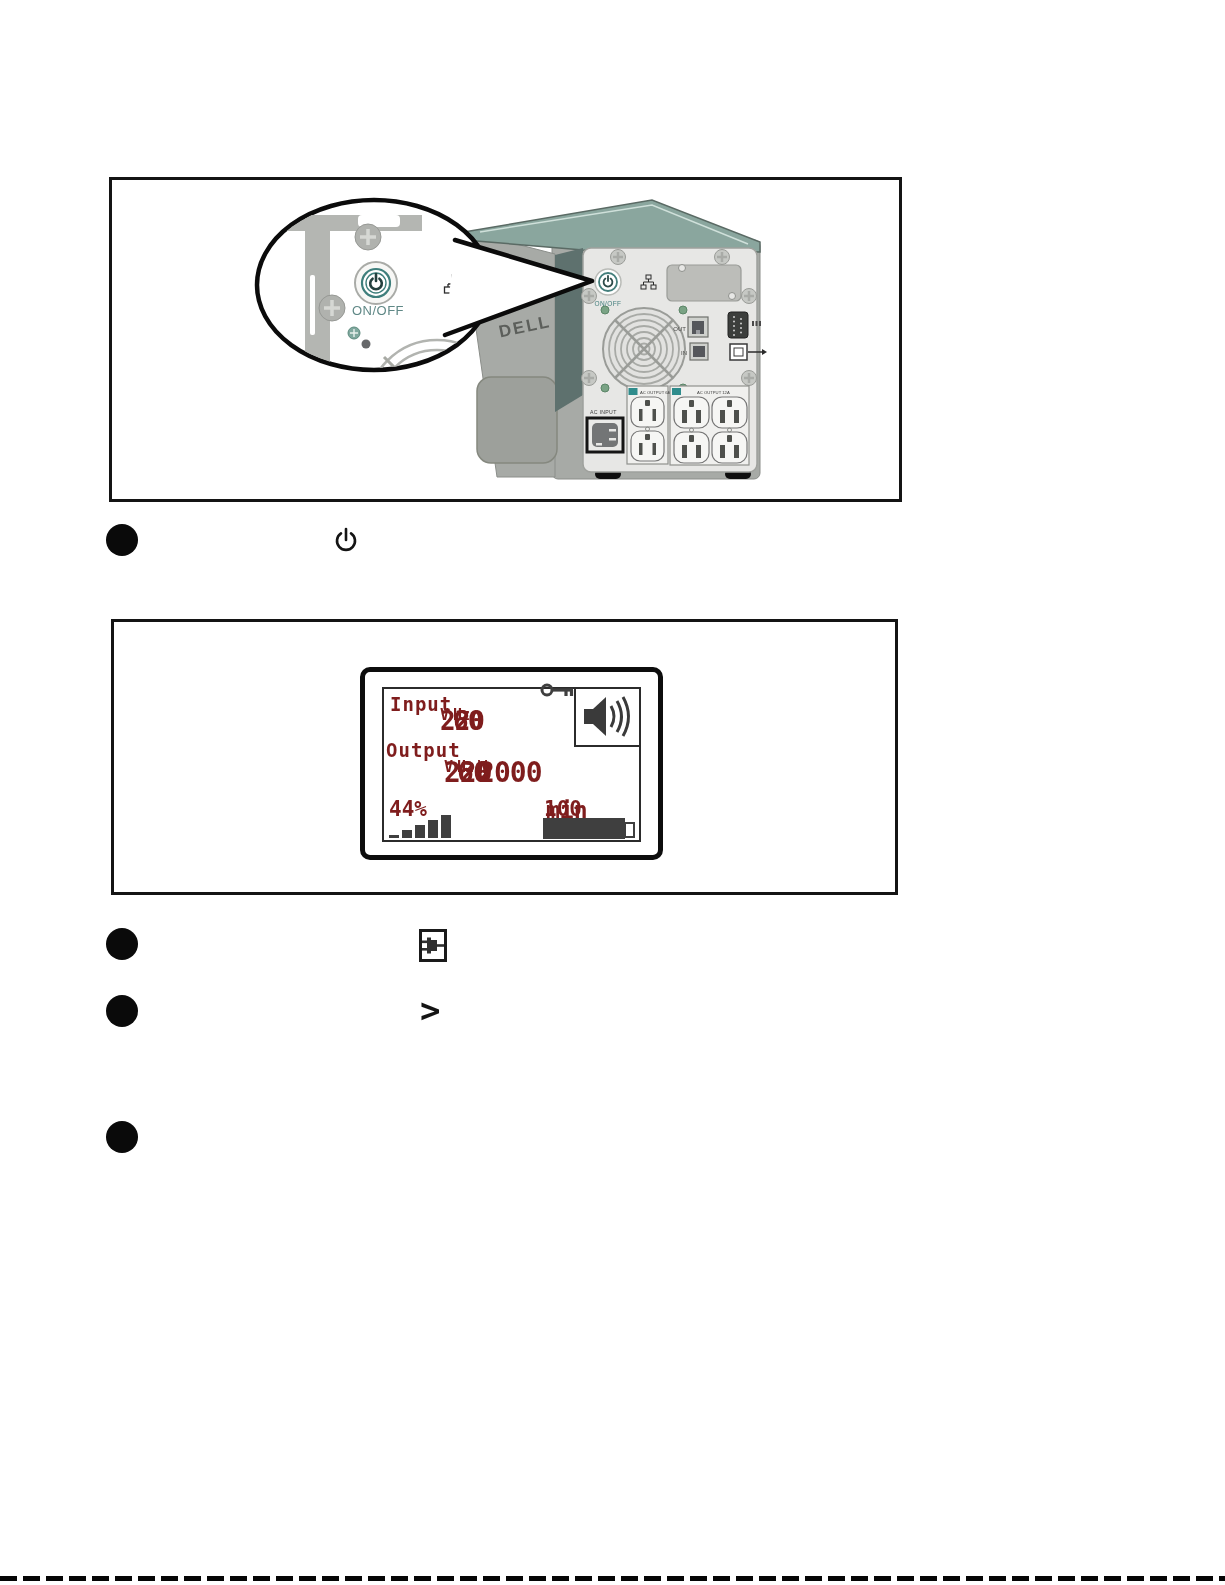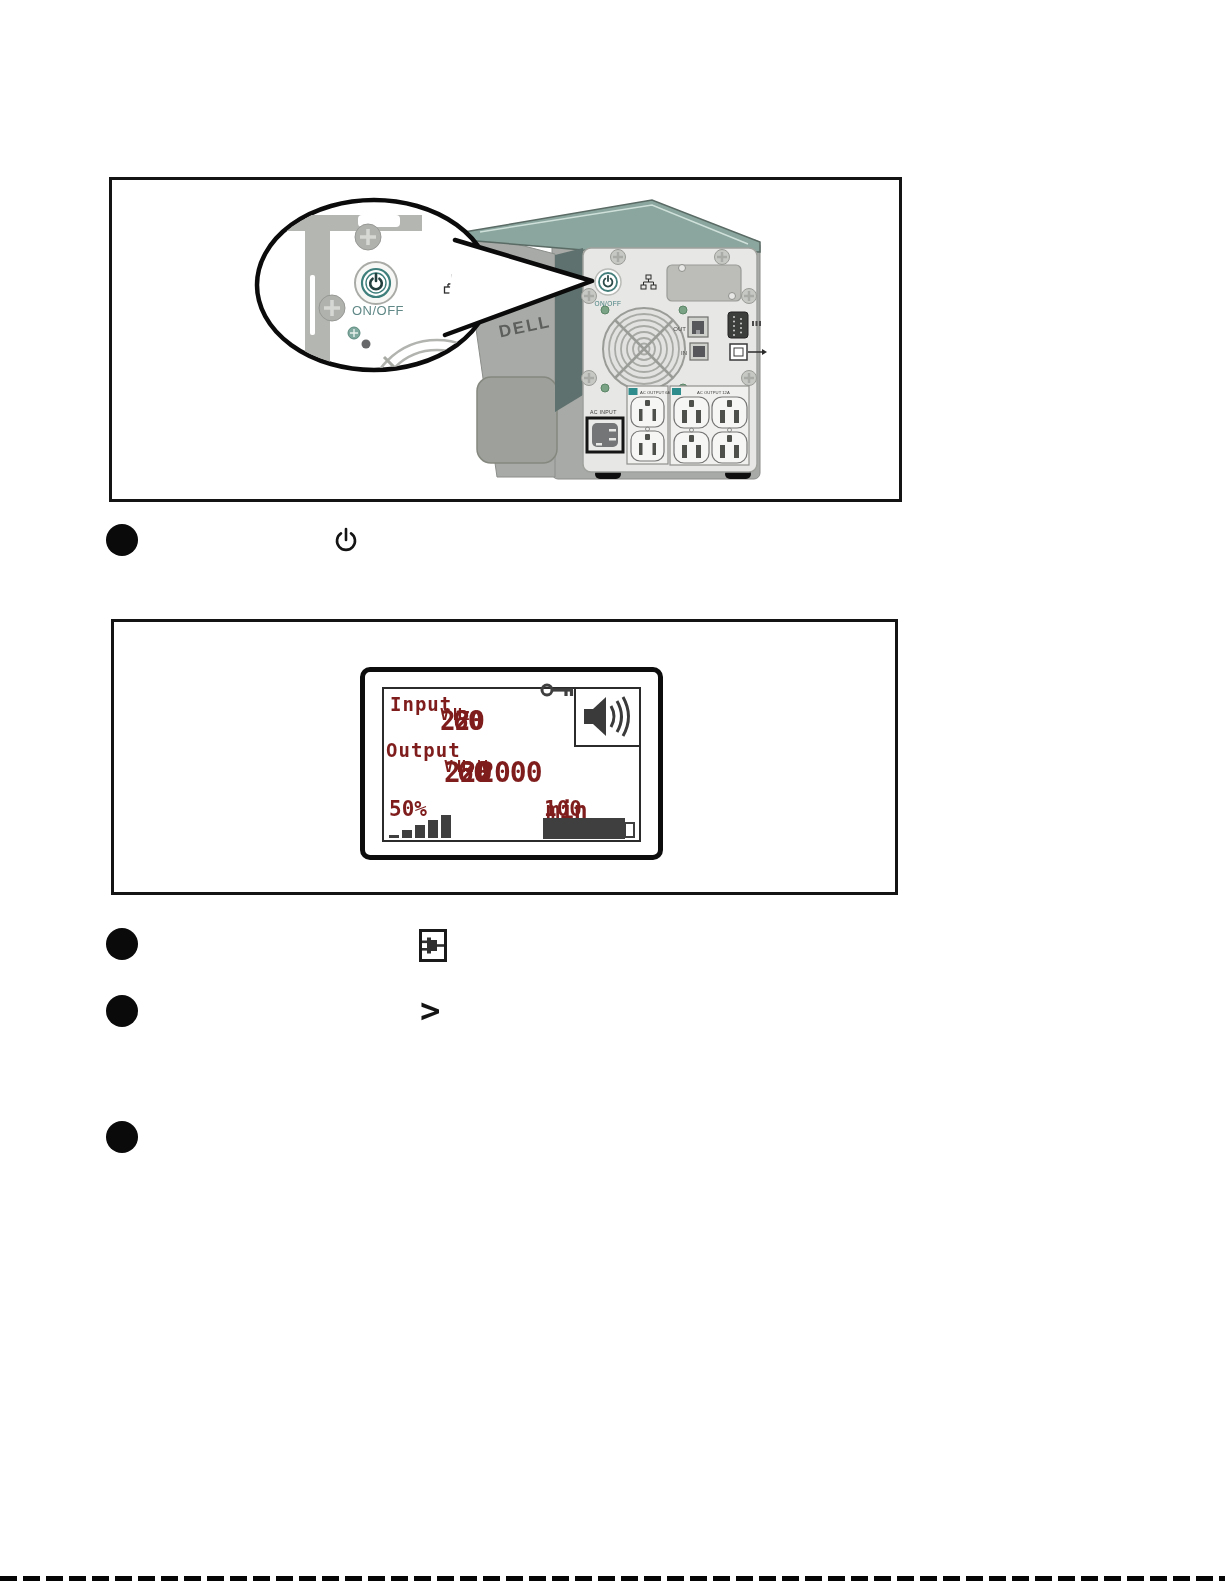--- a/index.html
+++ b/index.html
@@ -298,21 +298,21 @@
             <path d="M32,13 Q38,23.5 32,34" fill="none" stroke="#3a3a3a" stroke-width="3"></path>
             <path d="M38,8 Q47,23.5 38,39" fill="none" stroke="#3a3a3a" stroke-width="3"></path>
             <path d="M44,4 Q55,23.5 44,43" fill="none" stroke="#3a3a3a" stroke-width="3"></path>
           </svg>
         </div>
 
         <span class="lcd-label" style="left:2px;top:50px;">Output</span>
 
         <span class="lcd-line2"><span>220</span><span class="lcd-sup">V</span><span>60</span><span class="lcd-sup">Hz</span><span>2000</span><span class="lcd-sup" style="margin-right:0;">W</span></span>
 
-        <span class="lcd-row3" style="left:5px;top:108px;">50%</span>
+        <span class="lcd-row3" style="left:5px;top:108px;">44%</span>
         <span class="lcd-row3" style="left:160px;top:108px;text-align:right;"><span>100</span><span style="position:relative;font-size:23px;left:2px;">min</span></span>
 
         <svg style="left:5px;top:125px;" width="64" height="24" viewBox="0 0 64 24">
           <g fill="#3f3f3f">
             <rect x="0" y="21" width="10" height="3"></rect>
             <rect x="13" y="16" width="10" height="8"></rect>
             <rect x="26" y="11" width="10" height="13"></rect>
             <rect x="39" y="6" width="10" height="18"></rect>
             <rect x="52" y="1" width="10" height="23"></rect>
           </g>

